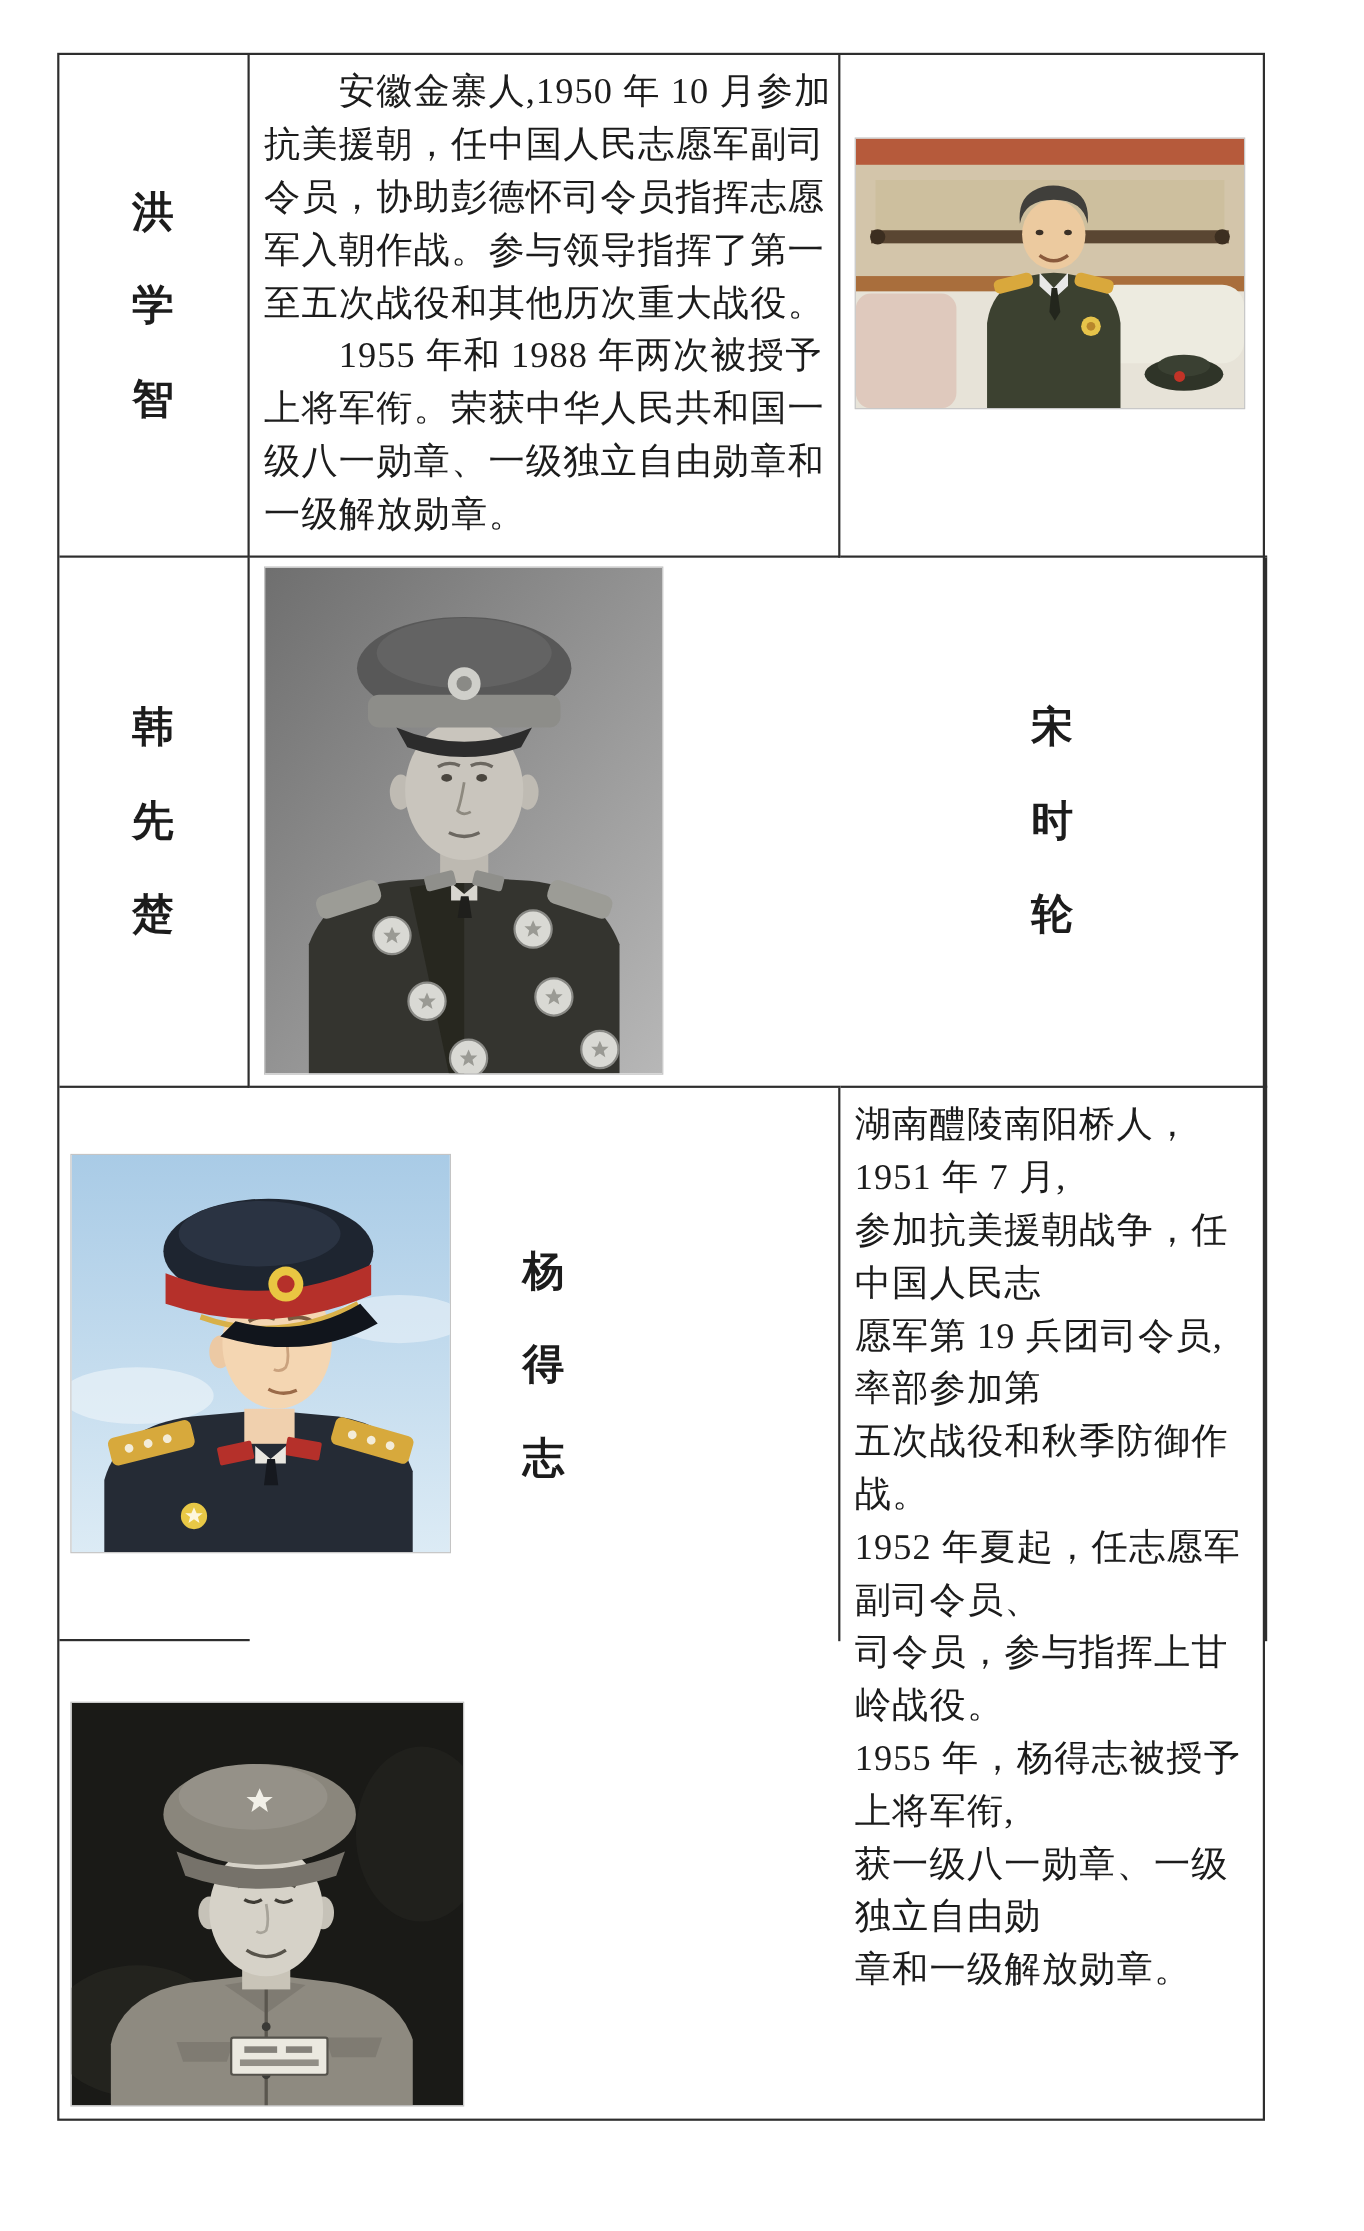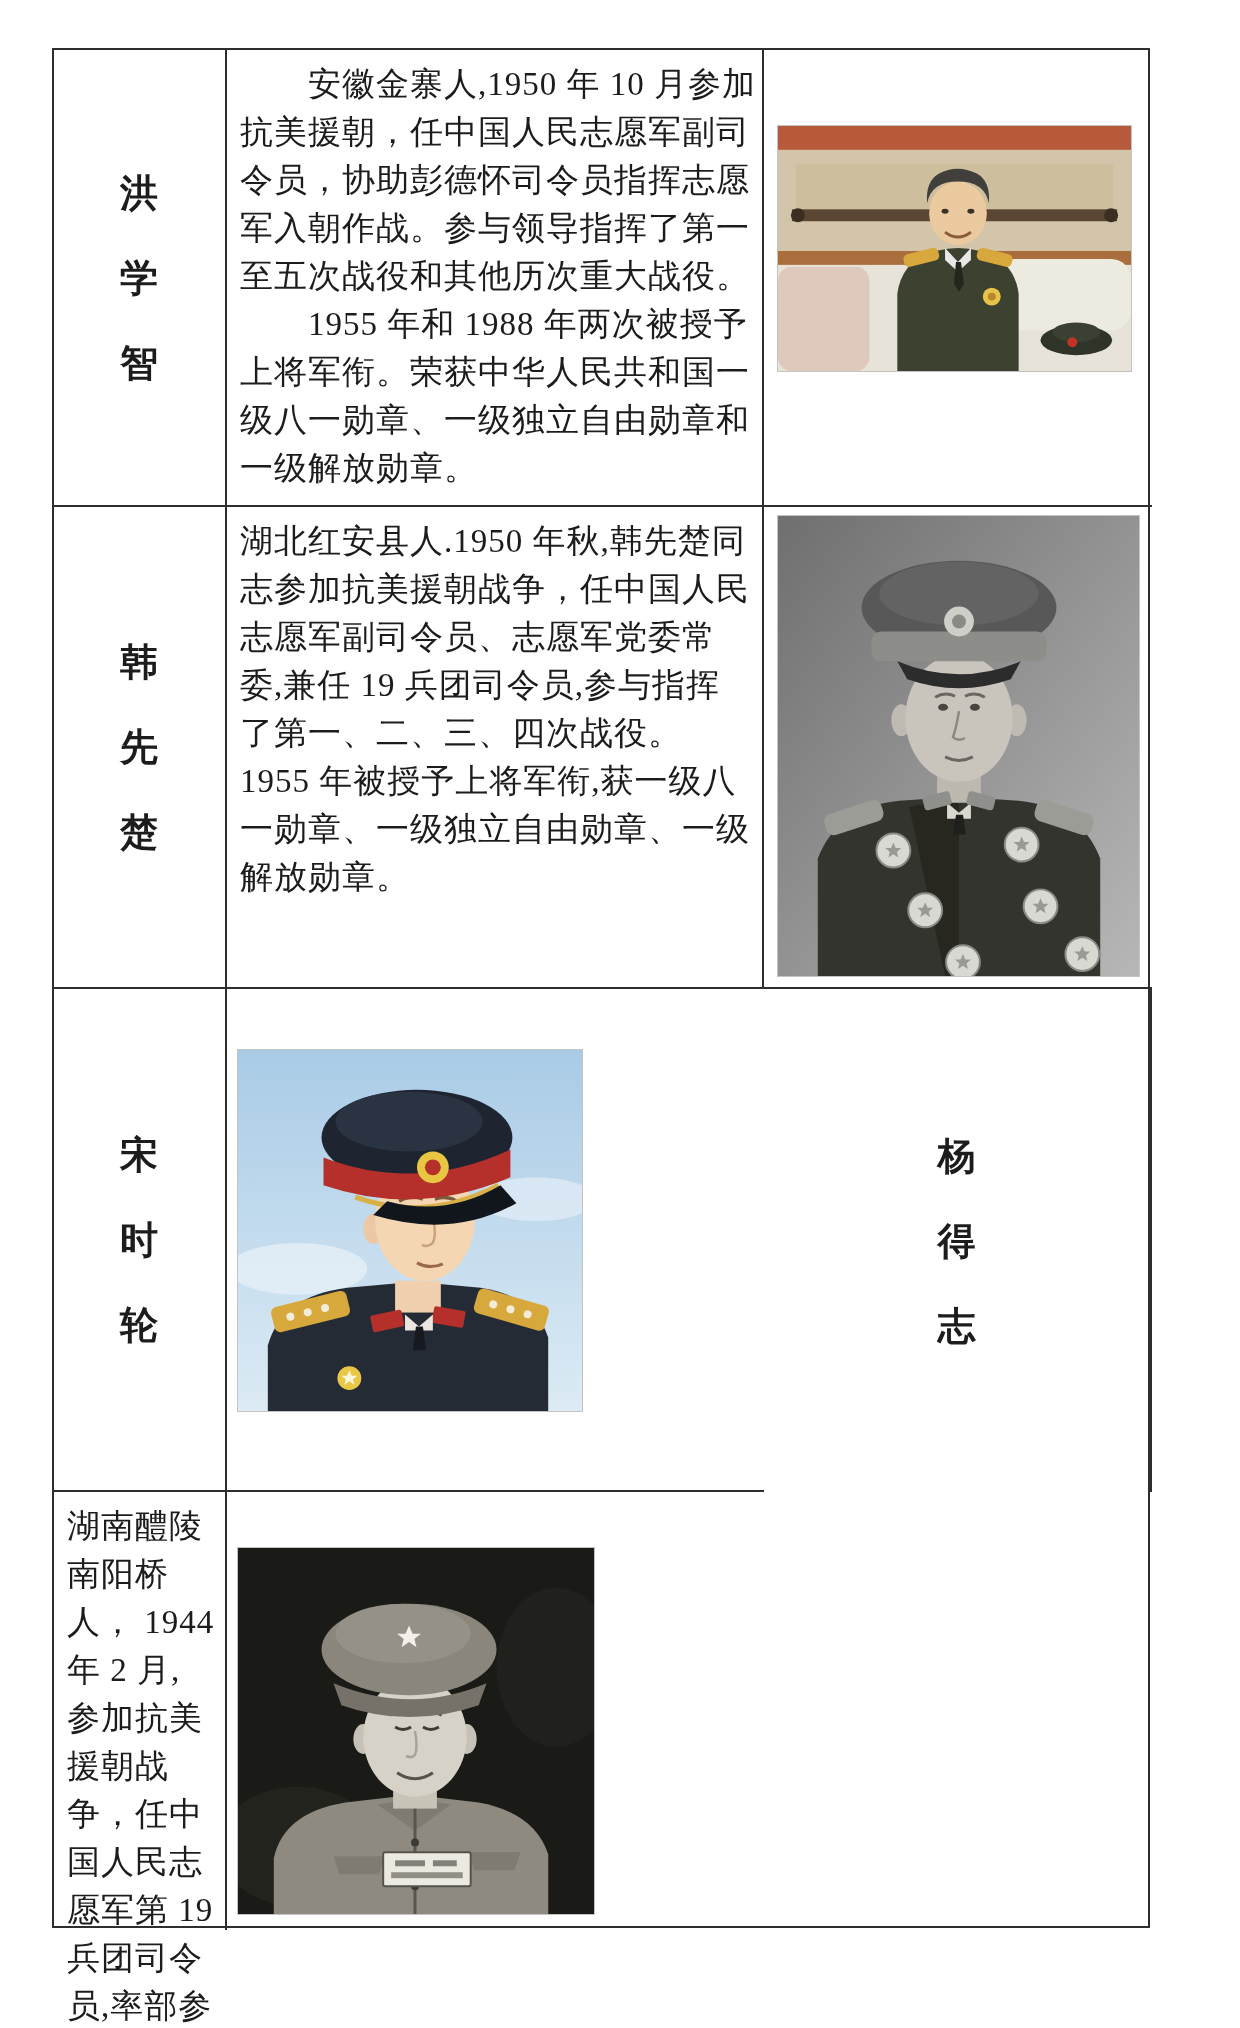--- a/index.html
+++ b/index.html
@@ -88,30 +88,20 @@
           </g>
         </svg>
       </div>
     </div>
 
     <div class="cell name-cell">
       <span class="name-char">韩</span>
       <span class="name-char">先</span>
       <span class="name-char">楚</span>
     </div>
-    <div class="cell bio-cell">
-      <div class="bio-text">湖北红安县人.1950 年秋,韩先楚同
-志参加抗美援朝战争，任中国人民
-志愿军副司令员、志愿军党委常
-委,兼任 19 兵团司令员,参与指挥
-了第一、二、三、四次战役。
-1955 年被授予上将军衔,获一级八
-一勋章、一级独立自由勋章、一级
-解放勋章。</div>
-    </div>
     <div class="cell last-col photo-cell">
       <div class="photo photo-r2">
         <svg viewBox="0 0 363 462" preserveAspectRatio="none">
           <defs>
             <linearGradient id="bg2" x1="0" y1="0" x2="1" y2="1">
               <stop offset="0" stop-color="#6f6f6f"></stop>
                 <stop offset="1" stop-color="#b7b7b7"></stop>
             </linearGradient>
             <g id="medal2">
               <circle r="17" fill="#d9d9d4" stroke="#8a8a86" stroke-width="2"></circle>
@@ -236,21 +226,21 @@
         </svg>
       </div>
     </div>
 
     <div class="cell last-row name-cell">
       <span class="name-char">杨</span>
       <span class="name-char">得</span>
       <span class="name-char">志</span>
     </div>
     <div class="cell last-row bio-cell">
-      <div class="bio-text">湖南醴陵南阳桥人， 1944 年 2 月,
+      <div class="bio-text">湖南醴陵南阳桥人， 1951 年 7 月,
 参加抗美援朝战争，任中国人民志
 愿军第 19 兵团司令员,率部参加第
 五次战役和秋季防御作战。
 1952 年夏起，任志愿军副司令员、
 司令员，参与指挥上甘岭战役。
 1955 年，杨得志被授予上将军衔,
 获一级八一勋章、一级独立自由勋
 章和一级解放勋章。</div>
     </div>
     <div class="cell last-row last-col photo-cell">

